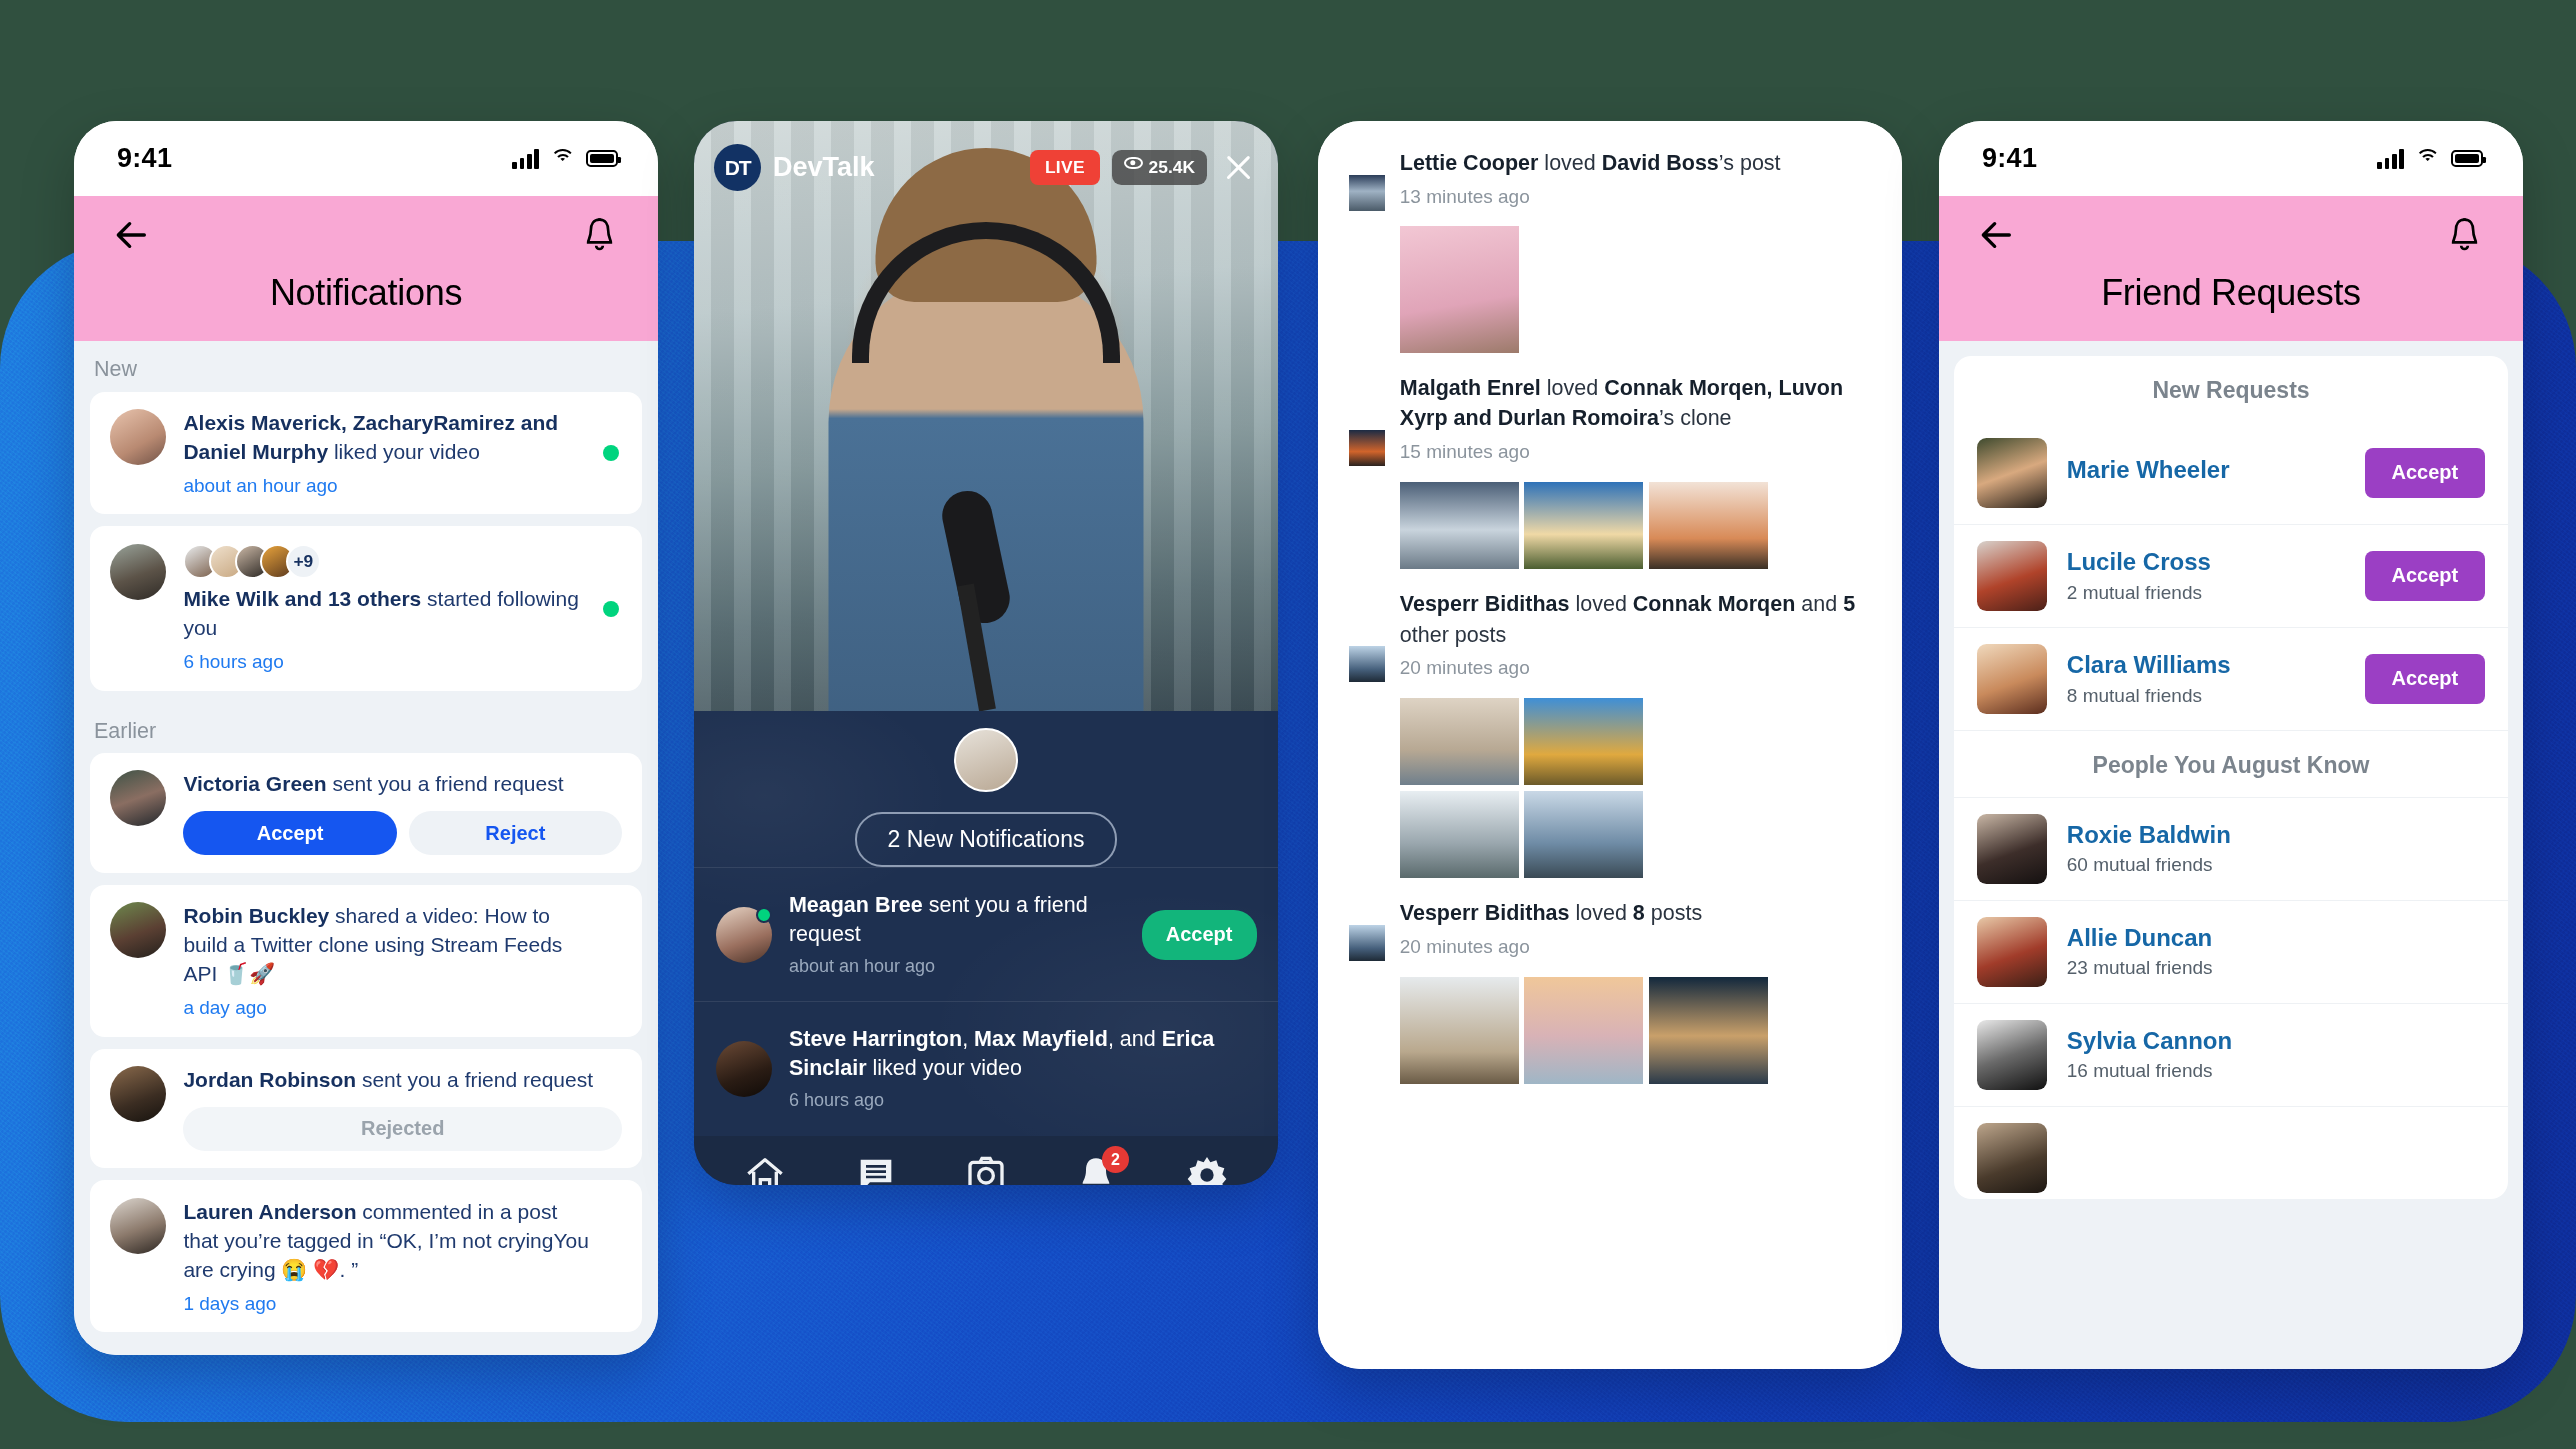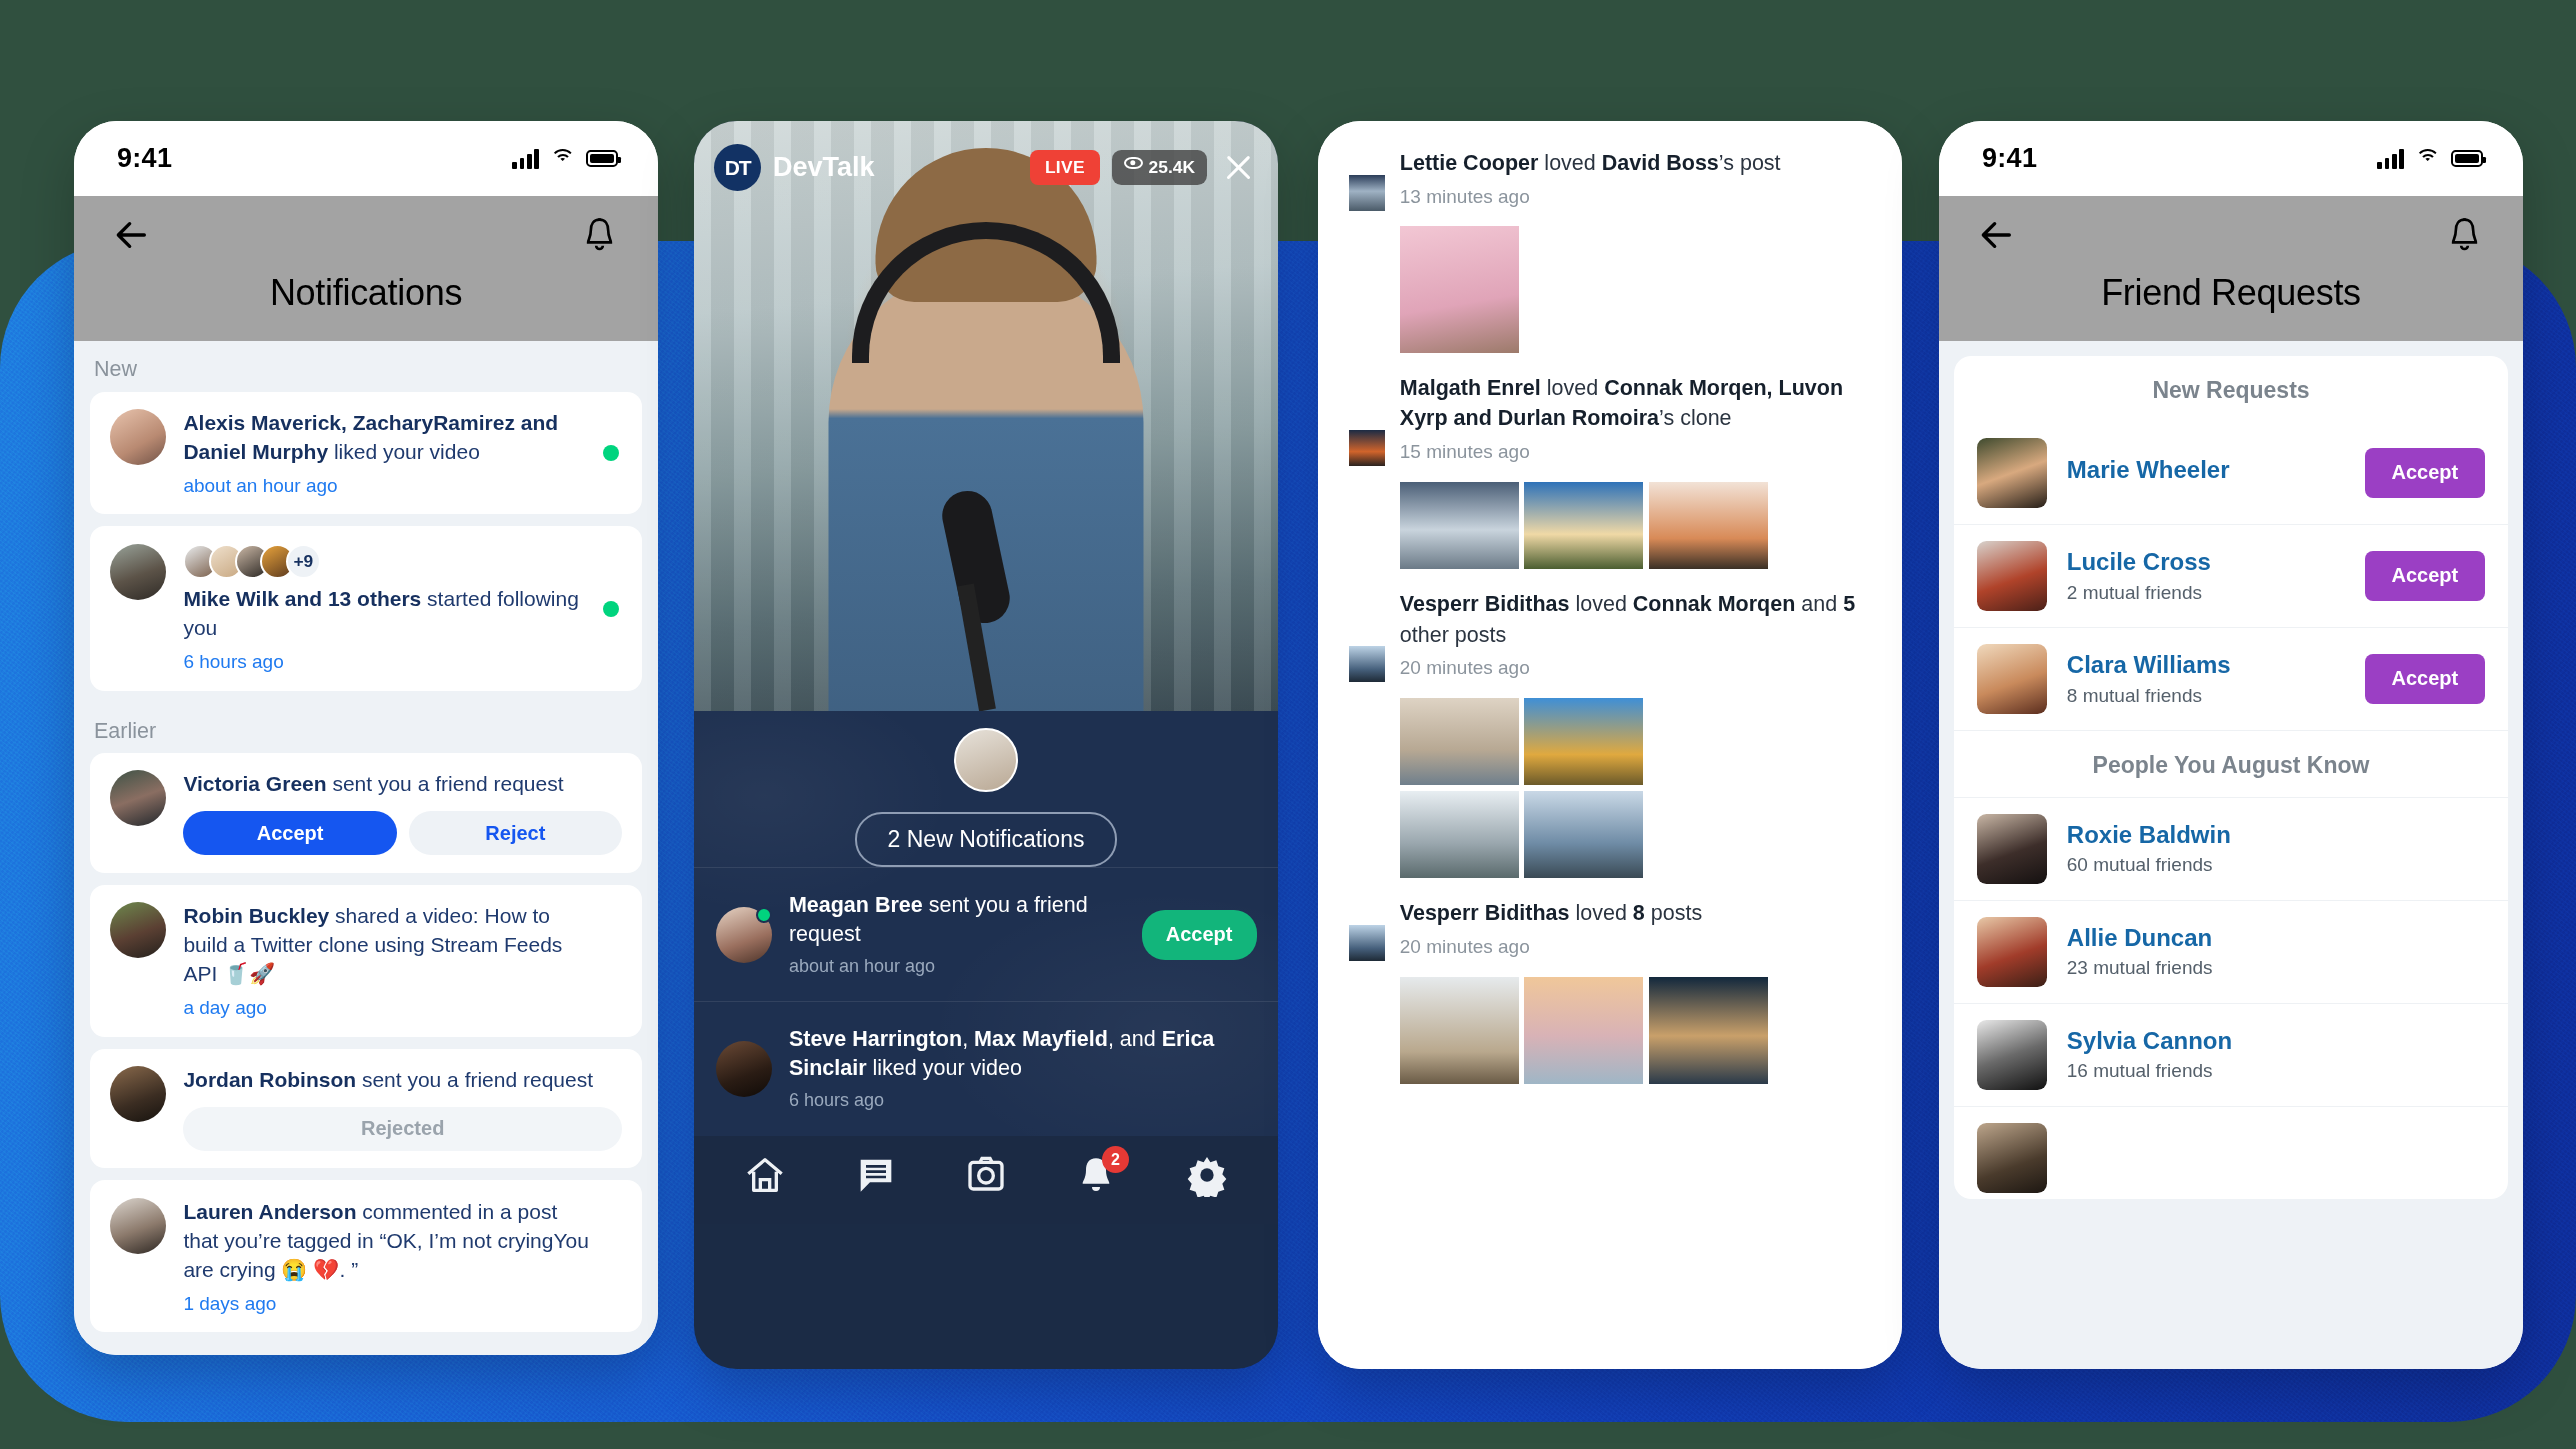--- a/index.html
+++ b/index.html
@@ -31,21 +31,21 @@
   
   .phone {
     position: absolute;
     width: 584px;
     border-radius: 43px;
     overflow: hidden;
     background: #fff;
     box-shadow: 0 20px 54px rgba(0,0,0,.22);
   }
   #phone1 { left: 74px;  top: 121px;  height: 1234px; }
-  #phone2 { left: 694px; top: 121px;  height: 1248px; background:#1b2b45; }
+  #phone2 { left: 694px; top: 121px;  height: 1064px; background:#1b2b45; }
   #phone3 { left: 1318px; top: 121px;  height: 1248px; }
   #phone4 { left: 1939px; top: 121px;  height: 1248px; }
 
   
   .statusbar {
     height: 75px; display: flex; align-items: center;
     justify-content: space-between; padding: 0 40px 0 43px;
     background: #fff;
   }
   .status-time { font-size: 27px; font-weight: 700; color:#000; letter-spacing:0.3px; }
@@ -57,21 +57,21 @@
   .wifi { width:25.5px;height:19px;position:relative; }
   .wifi span{position:absolute;left:50%;transform:translateX(-50%);border:2.7px solid #000;border-color:#000 transparent transparent transparent;border-radius:50%;}
   .wifi span:nth-child(1){width:25.5px;height:25.5px;top:0}
   .wifi span:nth-child(2){width:16px;height:16px;top:4.7px}
   .wifi span:nth-child(3){width:6.7px;height:6.7px;top:9.4px;border-width:3.4px}
   .batt{width:32px;height:17px;border:2px solid #000;border-radius:4.7px;position:relative;padding:1.7px}
   .batt i{display:block;height:100%;width:100%;background:#000;border-radius:2px}
   .batt::after{content:"";position:absolute;right:-4.7px;top:4.7px;width:2.7px;height:6px;background:#000;border-radius:0 1.3px 1.3px 0}
 
   
-  .navbar { background:#a3a3a3; padding: 17.4px 39px 27px; }
+  .navbar { background:#f9a8d4; padding: 17.4px 39px 27px; }
   .navbar-top { display:flex; align-items:center; justify-content:space-between; height:44px; }
   .icon-btn { width:40px;height:40px;display:flex;align-items:center;justify-content:center;cursor:pointer; }
   .nav-title { text-align:center; font-size:36px; font-weight:400; color:#000; margin-top:14.8px; letter-spacing:-0.3px;}
 
   
   .screen-body { background:#eef2f6; height:100%; overflow:hidden; }
   .sec-label { font-size:21.5px; color:#8a939c; padding: 16px 20px 9.4px; font-weight:400; }
 
   .ncard {
     background:#fff; border-radius:14.8px; margin: 0 16px 12px;

